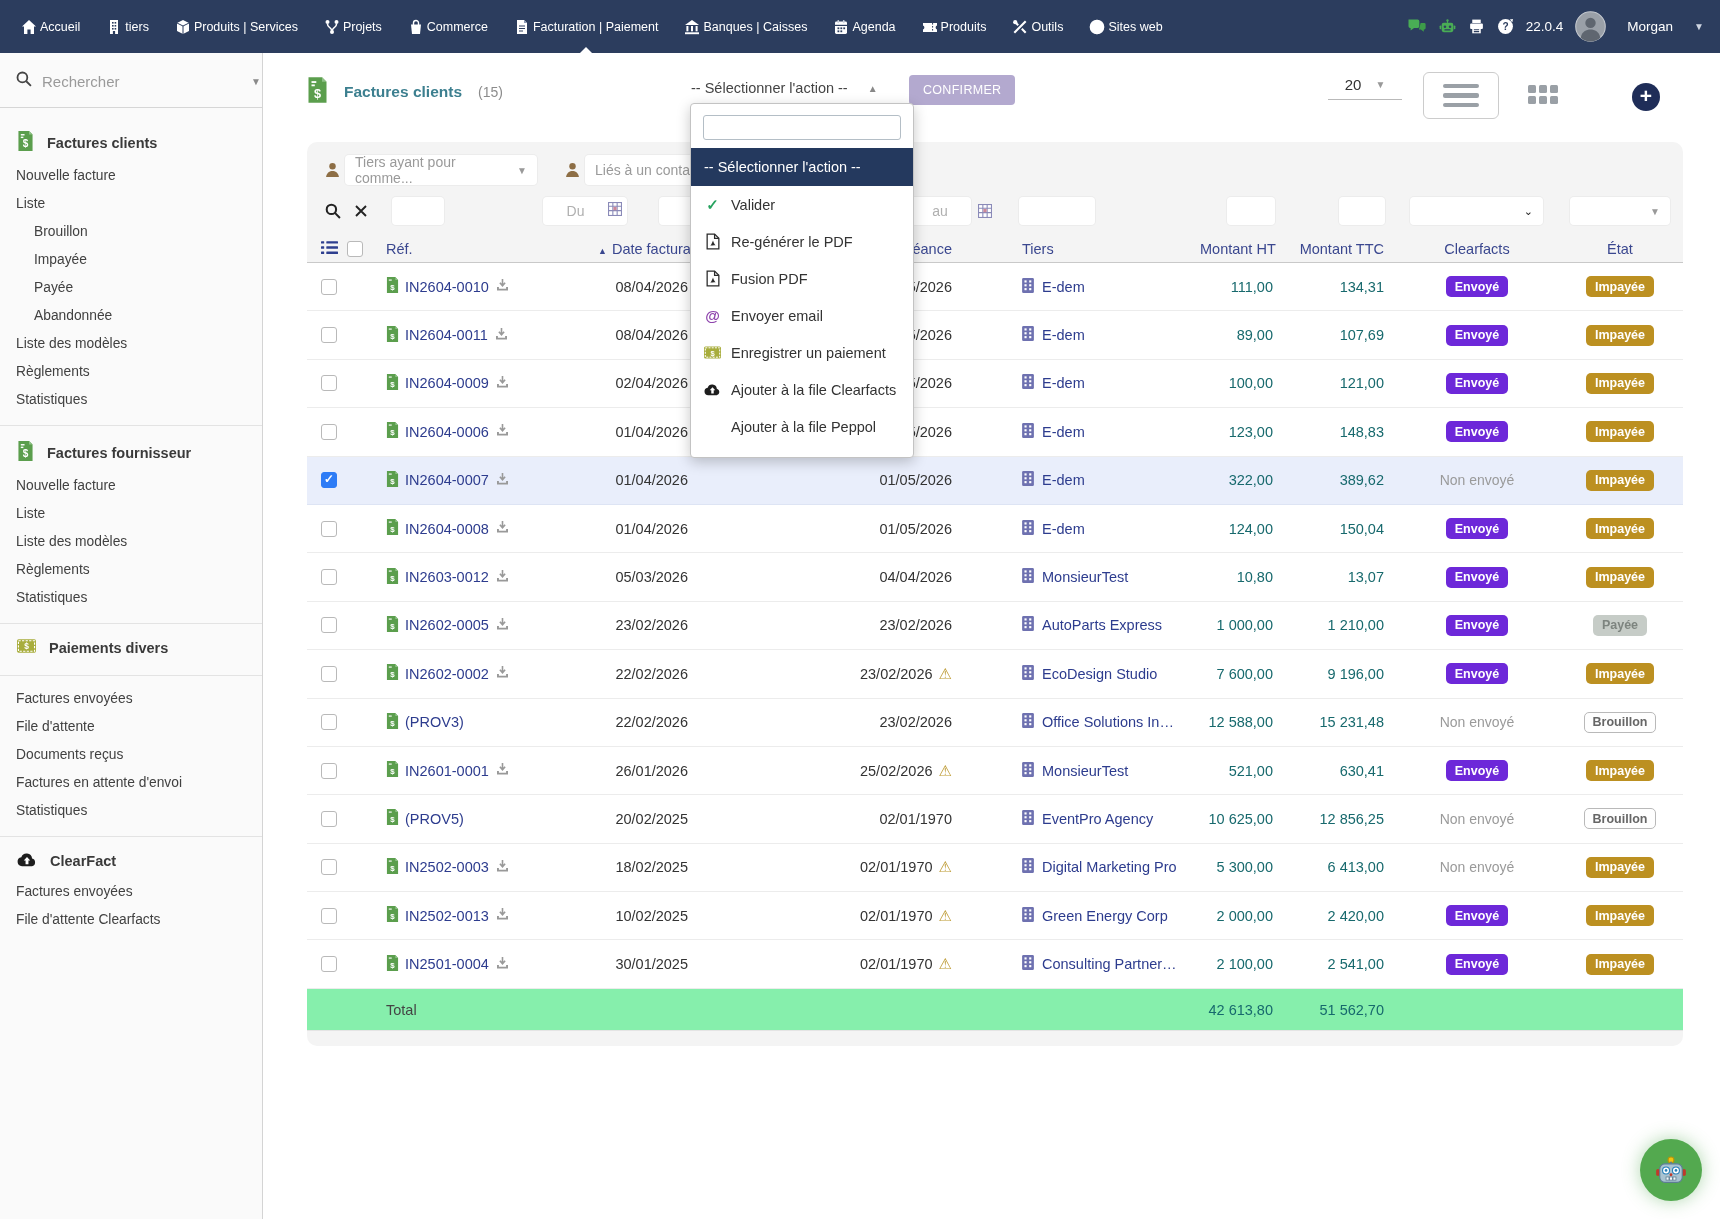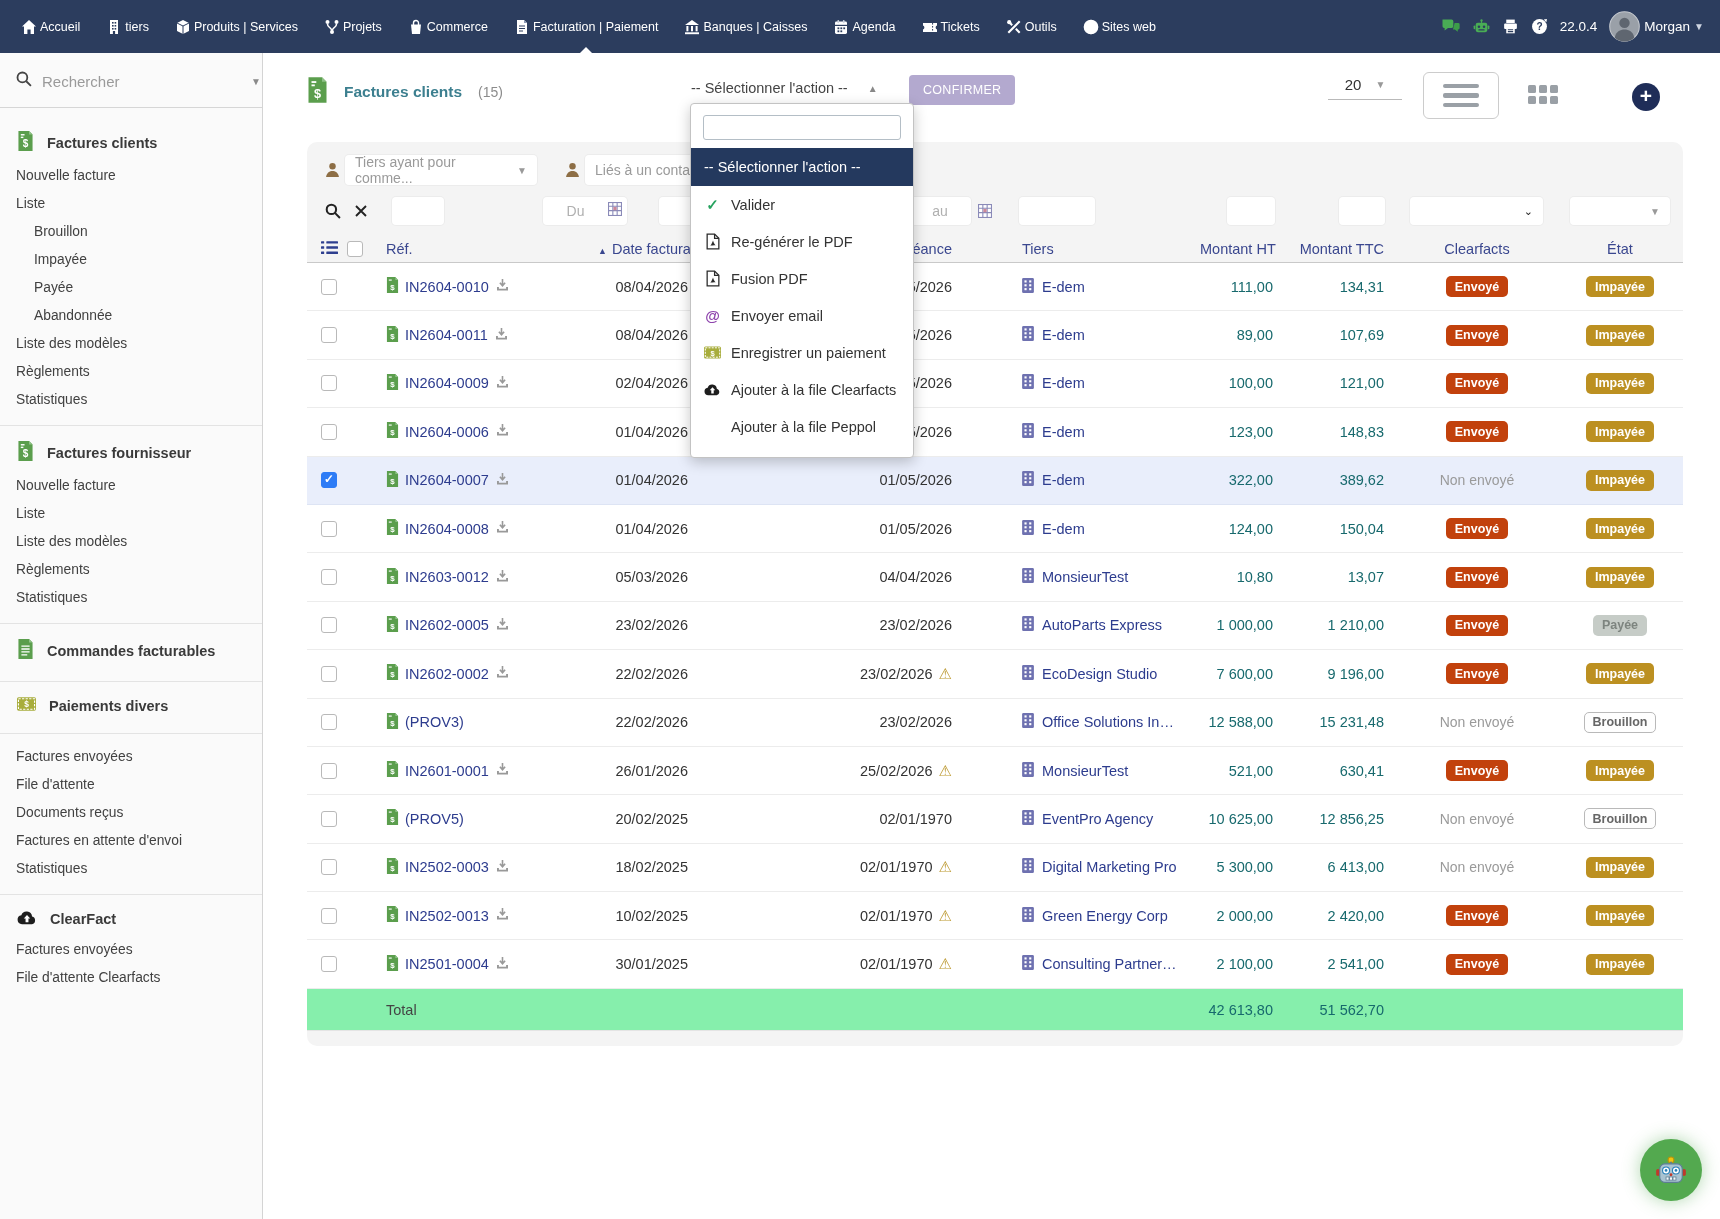--- a/index.html
+++ b/index.html
@@ -8,21 +8,21 @@
 
   
   .navbar { position:absolute; top:0; left:0; right:0; height:53px; background:#2c3d5e; display:flex; align-items:stretch; z-index:30; }
   .nav-items { display:flex; padding-left:8px; }
   .nav-item { position:relative; display:flex; flex-direction:row; align-items:center; justify-content:center; gap:3px; padding:0 13px; color:#fff; font-size:12.5px; white-space:nowrap; cursor:pointer; }
   .nav-item .ic { height:17px; display:flex; align-items:flex-end; }
   .nav-item .ic svg { width:16px; height:16px; fill:#fff; }
   .nav-item.active::after { content:""; position:absolute; bottom:0; left:50%; margin-left:-6px; border-left:6px solid transparent; border-right:6px solid transparent; border-bottom:6px solid #fff; }
   .nav-right { margin-left:auto; display:flex; align-items:center; gap:12px; padding-right:16px; color:#fff; font-size:13.5px; }
   .nav-right .ic svg { display:block; }
-  .nav-user { display:flex; align-items:center; gap:4px; cursor:pointer; }
+  .nav-user { display:flex; align-items:center; gap:21px; cursor:pointer; }
   .chev { font-size:10px; color:#cfd6e2; }
 
   
   .sidebar { position:absolute; top:53px; left:0; width:263px; bottom:0; background:#fafafa; border-right:1px solid #d4d4d4; }
   .side-search { display:flex; align-items:center; gap:10px; padding:18px 14px 16px 16px; border-bottom:1px solid #d6d6d6; }
   .side-search input { flex:1; border:none; outline:none; background:transparent; font-size:15px; font-family:inherit; color:#555; }
   .side-search input::placeholder { color:#9a9a9a; }
   .side-caret { color:#8a8a8a; font-size:10px; }
   .side-menu { padding-top:12px; }
   .side-section { padding:4px 0 8px 0; }
@@ -84,21 +84,21 @@
   a.doclink, a.tierslink { color:#2d3c8e; text-decoration:none; cursor:pointer; }
   .amt { color:#17696d; }
   .datecell { color:#333; }
   .warn { color:#bd9a33; font-size:15px; }
 
   .cb { width:16px; height:16px; border:1.5px solid #b9b9b9; border-radius:3px; background:#fff; display:inline-block; cursor:pointer; position:relative; flex:0 0 auto; }
   .cb.checked { background:#2e7cf6; border-color:#2e7cf6; }
   .cb.checked::after { content:"✓"; position:absolute; left:2px; top:-1px; color:#fff; font-size:12px; font-weight:bold; }
 
   .badge { display:inline-block; font-size:12.5px; font-weight:bold; padding:3.5px 9px; border-radius:5px; }
-  .badge.sent { background:#c2410c; color:#fff;text-align:right; }
+  .badge.sent { background:#6d28d9; color:#fff;text-align:right; }
   .badge.unpaid { background:#bc9021; color:#fff; }
   .badge.paid { background:#c6ccc7; color:#7d847f; }
   .badge.draft { background:#fefefe; border:1px solid #b9b9b9; color:#666; font-weight:bold; padding:2.5px 8px; }
   .notsent { color:#9a9a9a; font-size:14px; }
 
   .total-row { position:absolute; left:0; right:0; top:847px; height:42px; background:#86efac; border-bottom:1px solid #e4e4e4; font-size:14.5px; }
   .total-row .label { color:#444; }
   .total-row .amt { color:#17696d; }
 
   
@@ -214,21 +214,21 @@
         </span>
         <span>Agenda</span>
       </div>
       <div class="nav-item">
         <span class="ic">
           <svg viewBox="0 0 16 16">
             <path d="M1 4h14v2.6a2 2 0 0 0 0 3.8V13H1v-2.6a2 2 0 0 0 0-3.8Z"></path>
             <path d="M10.6 4v9" stroke="#2c3d5e" stroke-width="1" stroke-dasharray="1.6 1.4"></path>
           </svg>
         </span>
-        <span>Tickets</span>
+        <span>Produits</span>
       </div>
       <div class="nav-item">
         <span class="ic">
           <svg viewBox="0 0 16 16">
             <path d="M2.3 2.3 6.2 6.2M9.8 9.8l3.9 3.9M13.7 2.3 2.3 13.7" stroke="#fff" stroke-width="2.1" fill="none"></path>
             <circle cx="3.2" cy="3.2" r="2.1"></circle>
           </svg>
         </span>
         <span>Outils</span>
       </div>
@@ -345,32 +345,20 @@
           <span>Factures fournisseur</span>
         </div>
         <div class="side-link">Nouvelle facture</div>
         <div class="side-link">Liste</div>
         <div class="side-link">Liste des modèles</div>
         <div class="side-link">Règlements</div>
         <div class="side-link">Statistiques</div>
       </div>
       <div class="side-section">
         <div class="side-title">
-          <span><svg width="17" height="20" viewBox="0 0 14 17">
-              <path d="M1 0h9l3 3v14H1Z" fill="#5b9e4d"></path>
-              <path d="M10 0v3h3Z" fill="#8fc187"></path>
-              <g stroke="#fff" stroke-width="1.1">
-                <path d="M3.5 6h7M3.5 8.5h7M3.5 11h7M3.5 13.5h5"></path>
-              </g>
-            </svg></span>
-          <span>Commandes facturables</span>
-        </div>
-      </div>
-      <div class="side-section">
-        <div class="side-title">
           <span><svg width="19" height="14" viewBox="0 0 17 12">
               <rect width="17" height="12" rx="1.5" fill="#a8ad3c"></rect>
               <rect x="1.3" y="1.3" width="14.4" height="9.4" fill="none" stroke="#fff" stroke-width="1" stroke-dasharray="2 1.2"></rect>
               <text x="8.5" y="9" font-size="7.5" fill="#fff" font-weight="bold" text-anchor="middle">$</text>
             </svg></span>
           <span>Paiements divers</span>
         </div>
       </div>
       <div class="side-section">
         <div class="side-link">Factures envoyées</div>

